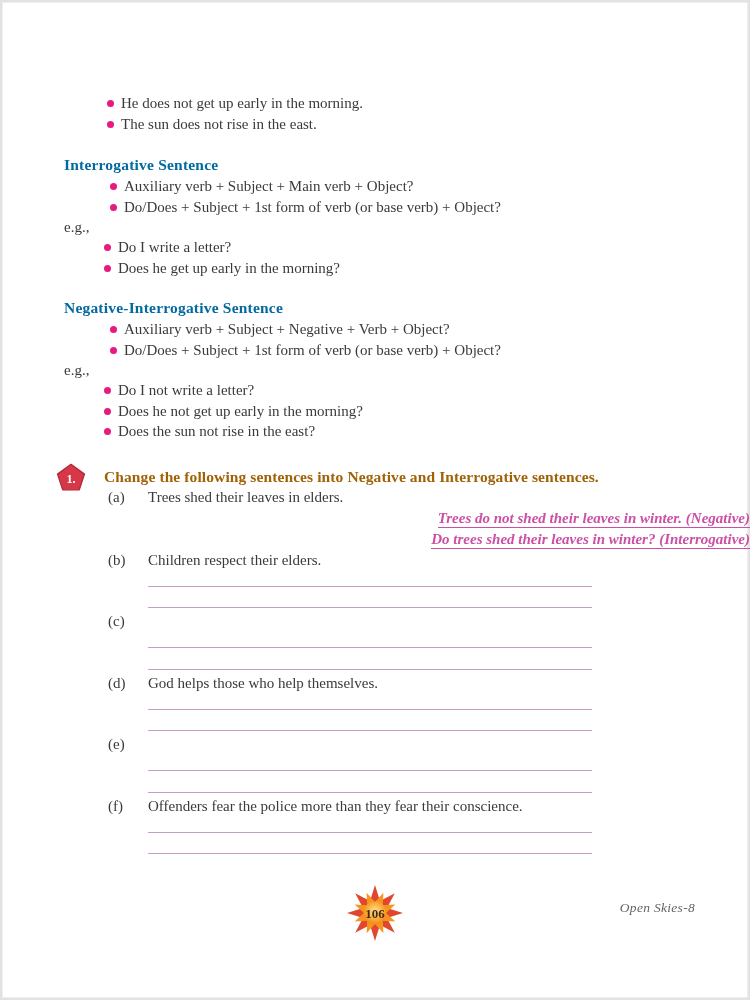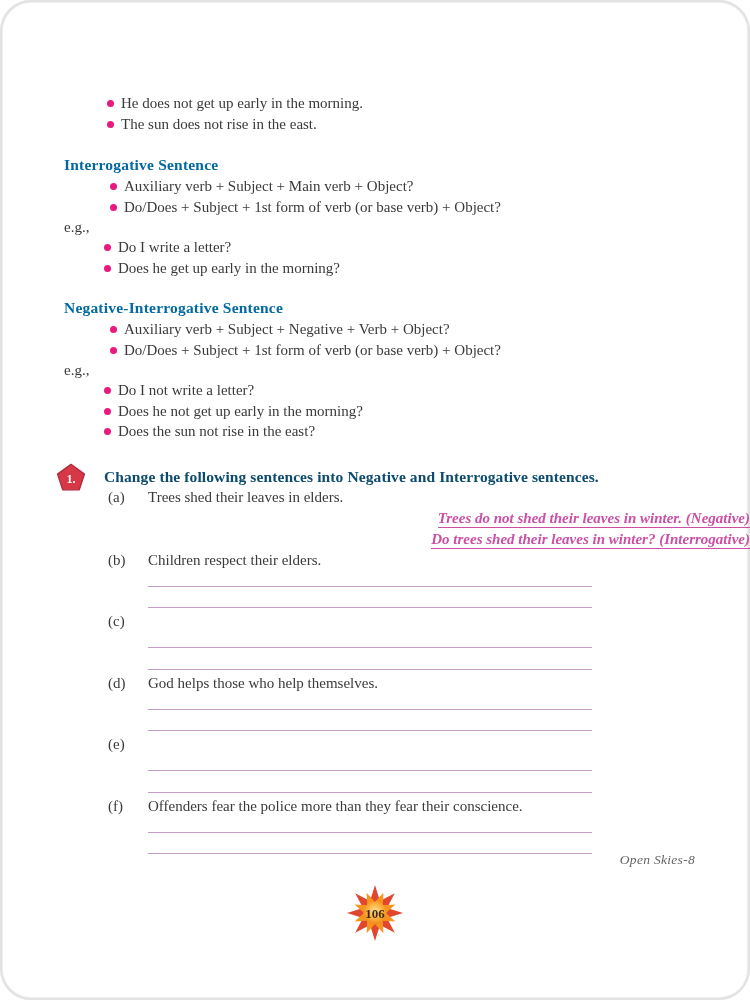--- a/index.html
+++ b/index.html
@@ -6,56 +6,55 @@
   .page{
     position:relative;
     width:750px;height:1000px;
     background:#ffffff;
     box-sizing:border-box;
     box-shadow:inset 0 0 0 2px #e2e2e2, inset 0 0 0 3px #efefef;
     font-family:"Liberation Serif", serif;
     color:#3a3a3c;
     font-size:15px;
     overflow:hidden;
-    border-radius:31px;
   }
   .content{padding-top:93px;}
   .b{line-height:21px;white-space:nowrap;}
   .dot{
     display:inline-block;width:7px;height:7px;border-radius:50%;
     background:#e8197f;margin-right:7px;position:relative;top:-1px;
   }
   .intro{margin-left:107px;}
   .pattern{margin-left:110px;line-height:20.5px;}
   .example{margin-left:104px;line-height:20.5px;}
   .section-heading{
     margin:19px 0 1px 64px;
     font-size:15.5px;font-weight:bold;color:#0369a1;
     line-height:21px;letter-spacing:.2px;
   }
   .eg{margin-left:64px;line-height:20px;}
   .exercise{position:relative;margin-top:24px;}
   .badge{position:absolute;left:55px;top:-4px;width:32px;height:31px;}
   .instruction{
-    margin-left:104px;font-size:15.5px;font-weight:bold;color:#0c4a6e;
+    margin-left:104px;font-size:15.5px;font-weight:bold;color:#a16207;
     line-height:21px;letter-spacing:.1px;
   }
   .item{margin-left:108px;margin-bottom:0;}
   .item-row{display:flex;line-height:21px;}
   .letter{width:40px;flex:none;}
   .answers{margin-left:40px;}
   .answer{line-height:21px;color:#cc4fa6;font-weight:bold;font-style:italic;text-align:right;}
   .answer span{border-bottom:1.5px solid #cc4fa6;padding-bottom:1px;}
   .blanks{margin-left:40px;margin-bottom:3px;}
   .blank{width:444px;border-bottom:1.5px solid #c49dc8;}
   .blank.first{height:15px;}
   .blank.second{height:20.5px;}
   .footer-star{position:absolute;left:343px;top:884px;width:64px;height:58px;}
   .book-title{
-    position:absolute;right:55px;top:852px;
+    position:absolute;right:55px;top:900px;
     font-style:italic;font-size:13.5px;color:#646464;letter-spacing:.3px;
   }
 </style>
 </head>
 <body>
 
 <div class="page">
   <div class="content">
 
     <div class="b intro"><span class="dot"></span><span>He does not get up early in the morning.</span></div>

